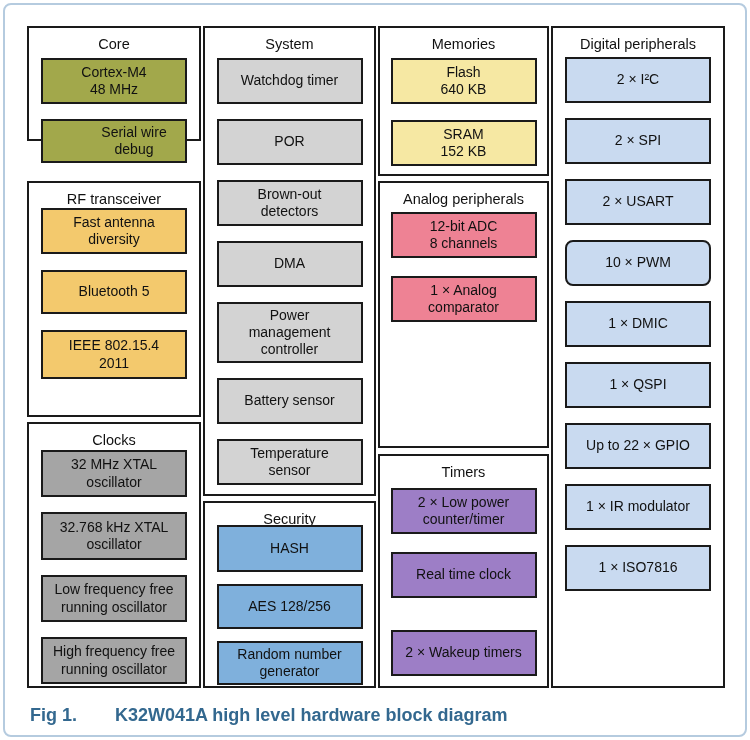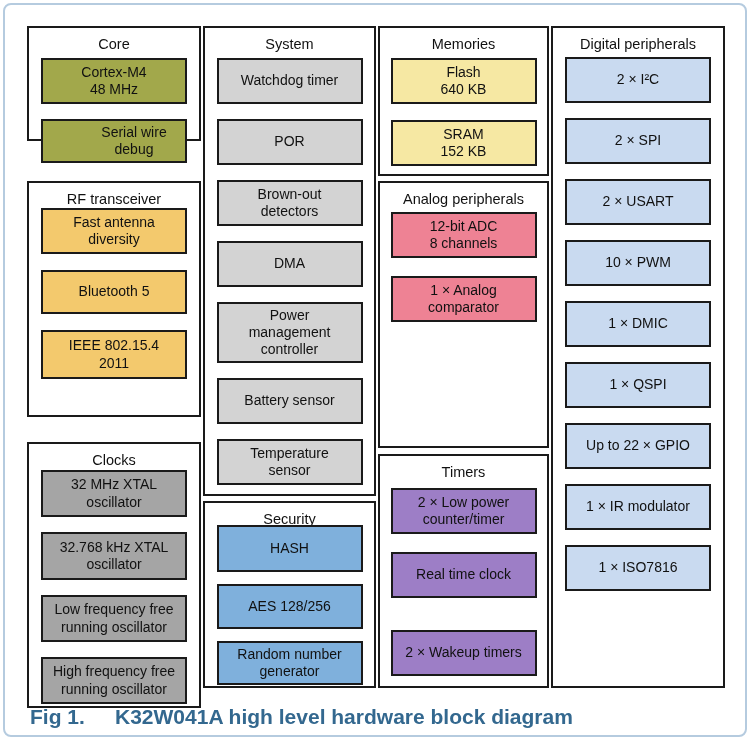--- a/index.html
+++ b/index.html
@@ -48,21 +48,21 @@
     font-size:14px;
     line-height:1.22;
     color:#111111;
   }
   .caption{
     position:absolute;
     left:30px;top:705px;
     display:flex;
     align-items:baseline;
     font-weight:bold;
-    font-size:21px;
+    font-size:18px;
     color:#33688f;
   }
   .cap-label{width:85px;}
 </style>
 </head>
 <body>
 
 <div class="frame"></div>
 
 <div class="diagram" id="diagram">
@@ -74,21 +74,21 @@
         <div class="block" style="top: 91px; height: 44px; background: rgb(162, 168, 75); padding-left: 40px;">Serial wire debug</div>
       </div>
       <div class="section" style="top: 155px; height: 236px;">
         <div class="section-title">RF transceiver</div>
         <div class="block" style="top: 25px; height: 46px; background: rgb(243, 201, 109);">Fast antenna
 diversity</div>
         <div class="block" style="top: 87px; height: 44px; background: rgb(243, 201, 109);">Bluetooth 5</div>
         <div class="block" style="top: 147px; height: 49px; background: rgb(243, 201, 109);">IEEE 802.15.4
 2011</div>
       </div>
-      <div class="section" style="top: 416px; height: 266px;">
+      <div class="section" style="top: 396px; height: 266px;">
         <div class="section-title">Clocks</div>
         <div class="block" style="top: 26px; height: 47px; background: rgb(165, 165, 165);">32 MHz XTAL
 oscillator</div>
         <div class="block" style="top: 88px; height: 48px; background: rgb(165, 165, 165);">32.768 kHz XTAL
 oscillator</div>
         <div class="block" style="top: 151px; height: 47px; background: rgb(165, 165, 165);">Low frequency free
 running oscillator</div>
         <div class="block" style="top: 213px; height: 47px; background: rgb(165, 165, 165);">High frequency free
 running oscillator</div>
       </div>
@@ -138,21 +138,21 @@
         <div class="block" style="top: 96px; height: 46px; background: rgb(157, 126, 198);">Real time clock</div>
         <div class="block" style="top: 174px; height: 46px; background: rgb(157, 126, 198);">2 × Wakeup timers</div>
       </div>
     </div>
     <div class="col" style="left: 551px; top: 26px; width: 174px; height: 662px;">
       <div class="section" style="top: 0px; height: 662px;">
         <div class="section-title">Digital peripherals</div>
         <div class="block" style="top: 29px; height: 46px; background: rgb(201, 218, 240);">2 × I²C</div>
         <div class="block" style="top: 90px; height: 46px; background: rgb(201, 218, 240);">2 × SPI</div>
         <div class="block" style="top: 151px; height: 46px; background: rgb(201, 218, 240);">2 × USART</div>
-        <div class="block" style="top: 212px; height: 46px; background: rgb(201, 218, 240);">10 × PWM</div>
+        <div class="block" style="top: 212px; height: 46px; background: rgb(201, 218, 240); border-radius: 8px;">10 × PWM</div>
         <div class="block" style="top: 273px; height: 46px; background: rgb(201, 218, 240);">1 × DMIC</div>
         <div class="block" style="top: 334px; height: 46px; background: rgb(201, 218, 240);">1 × QSPI</div>
         <div class="block" style="top: 395px; height: 46px; background: rgb(201, 218, 240);">Up to 22 × GPIO</div>
         <div class="block" style="top: 456px; height: 46px; background: rgb(201, 218, 240);">1 × IR modulator</div>
         <div class="block" style="top: 517px; height: 46px; background: rgb(201, 218, 240);">1 × ISO7816</div>
       </div>
     </div>
   </div>
 
 <div class="caption">

